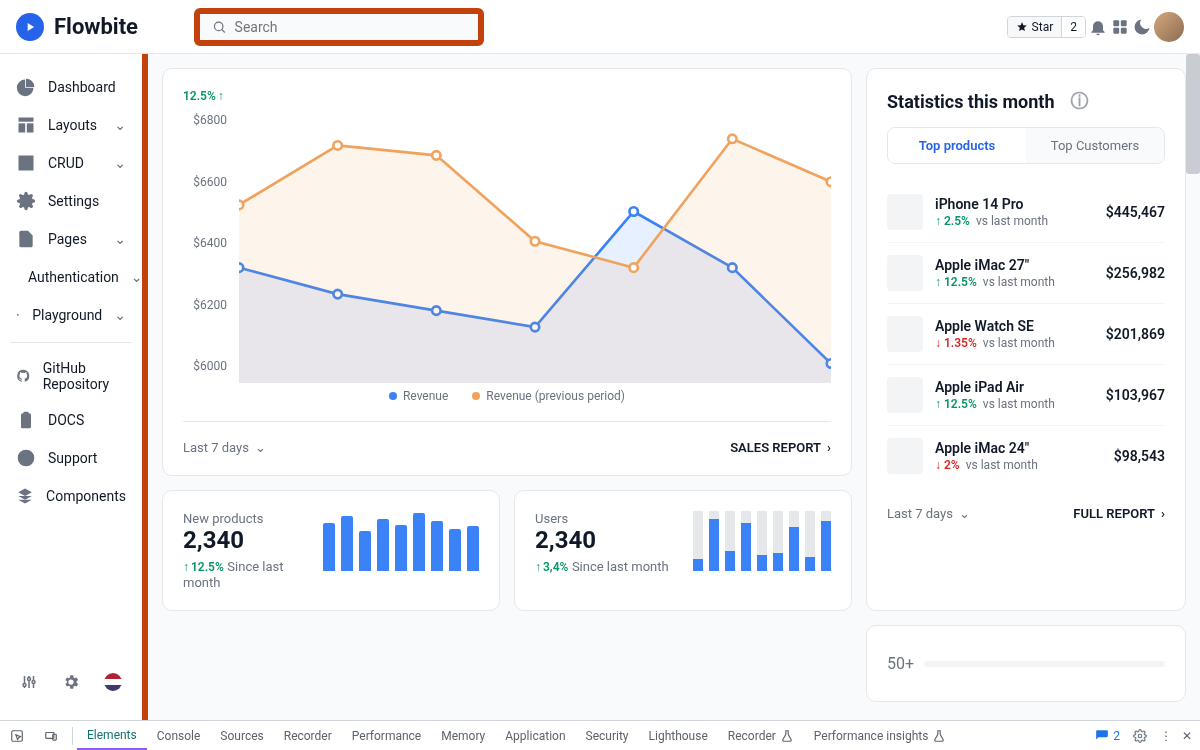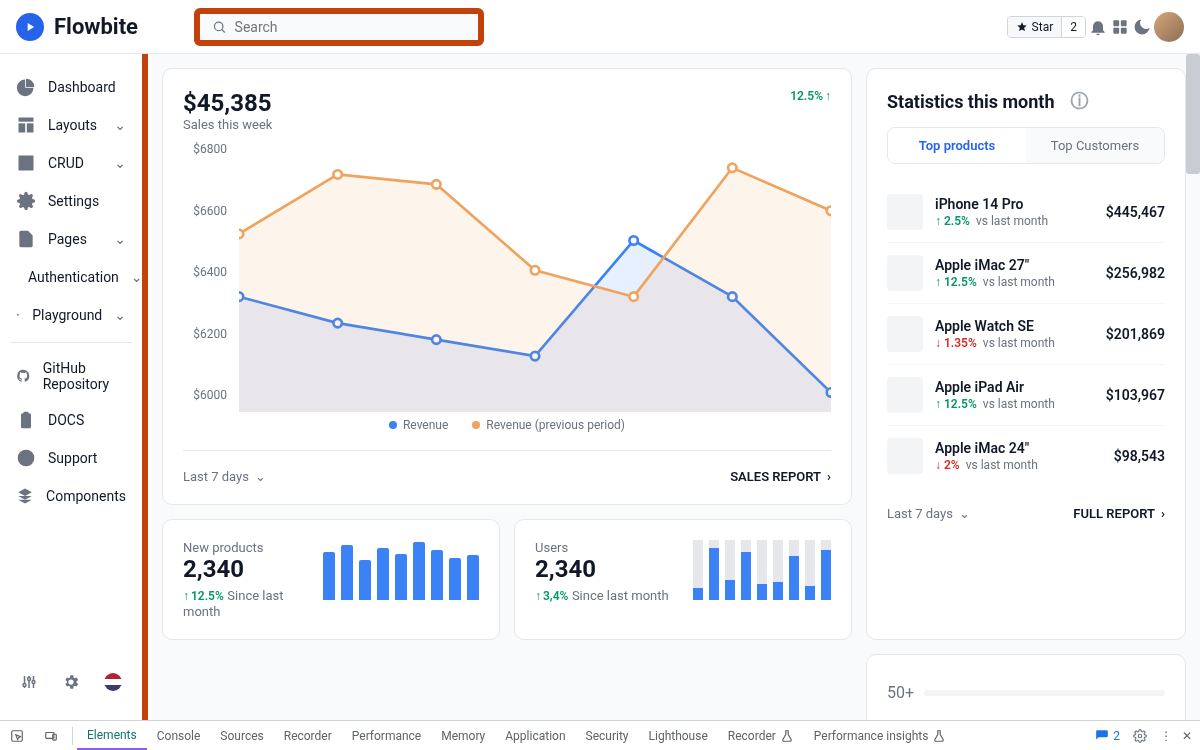--- a/index.html
+++ b/index.html
@@ -233,24 +233,20 @@
         <span class="icon-btn">
             <span style="width:18px;height:18px;border-radius:50%;background:linear-gradient(#b22234 33%,#fff 33% 66%,#3c3b6e 66%);display:inline-block"></span>
           </span>
       </div>
     </div>
 
     <div class="content">
 
       <div class="card sales-card">
         <div class="sales-head">
-          <div>
-            <div class="big">$45,385</div>
-            <div class="sub">Sales this week</div>
-          </div>
           <div class="up">
               <span>12.5%</span> 
               <span>↑</span>
             </div>
         </div>
         <div class="chart-wrap">
           <div class="y-ticks" id="yticks">
               <span>$6800</span>
               <span>$6600</span>
               <span>$6400</span>

